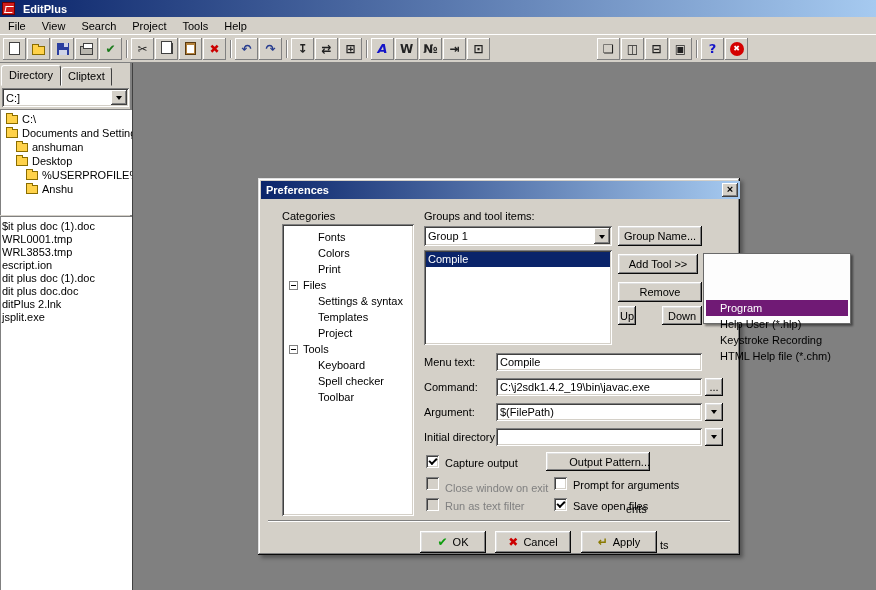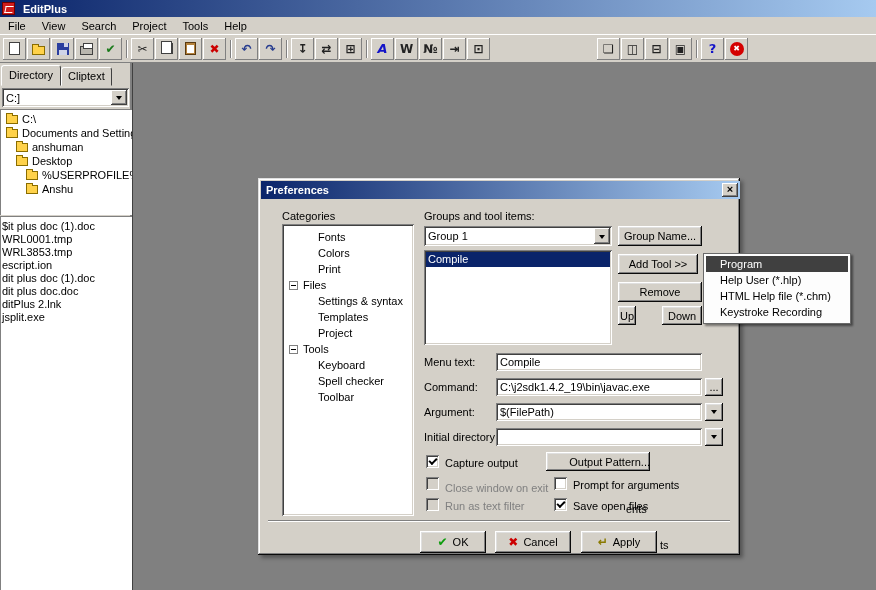--- a/index.html
+++ b/index.html
@@ -124,21 +124,21 @@
   .dlg-btn { display:flex; align-items:center; justify-content:center; gap:5px; }
   .mark { font-family:"DejaVu Sans", sans-serif; font-weight:bold; font-size:12px; line-height:1; }
   .mark.ok { color:#0d9c0d; }
   .mark.cancel { color:#cc0000; }
   .mark.apply { color:#8a7a00; }
 
   
   .popup { position:absolute; left:703px; top:253px; width:148px; height:71px; background:#fdfdfd;
     border:1px solid #6a6a6a; box-shadow:2px 2px 2px rgba(0,0,0,0.45); padding:2px; z-index:10; }
   .mrow { height:16px; line-height:16px; padding-left:14px; white-space:nowrap; }
-  .mrow.sel { background:#404040; color:#fff; }
+  .mrow.sel { background:#701a75; color:#fff;margin-top:44px; }
 
   .artifact { position:absolute; color:#000; white-space:nowrap; }
 </style>
 </head>
 <body>
 
 <div id="screen">
 
   <div class="titlebar">
     <span class="app-icon"></span>
@@ -399,17 +399,17 @@
       <span class="mark apply">↵</span>
       <span>Apply</span>
     </button>
 
     <span class="artifact" style="left:402px;top:361px;">ts</span>
   </div>
 
   <div class="popup">
     <div class="mrow sel">Program</div>
     <div class="mrow">Help User (*.hlp)</div>
+    <div class="mrow">Keystroke Recording</div>
     <div class="mrow">HTML Help file (*.chm)</div>
-    <div class="mrow">Keystroke Recording</div>
   </div>
 
 </div>
 
 </body></html>

